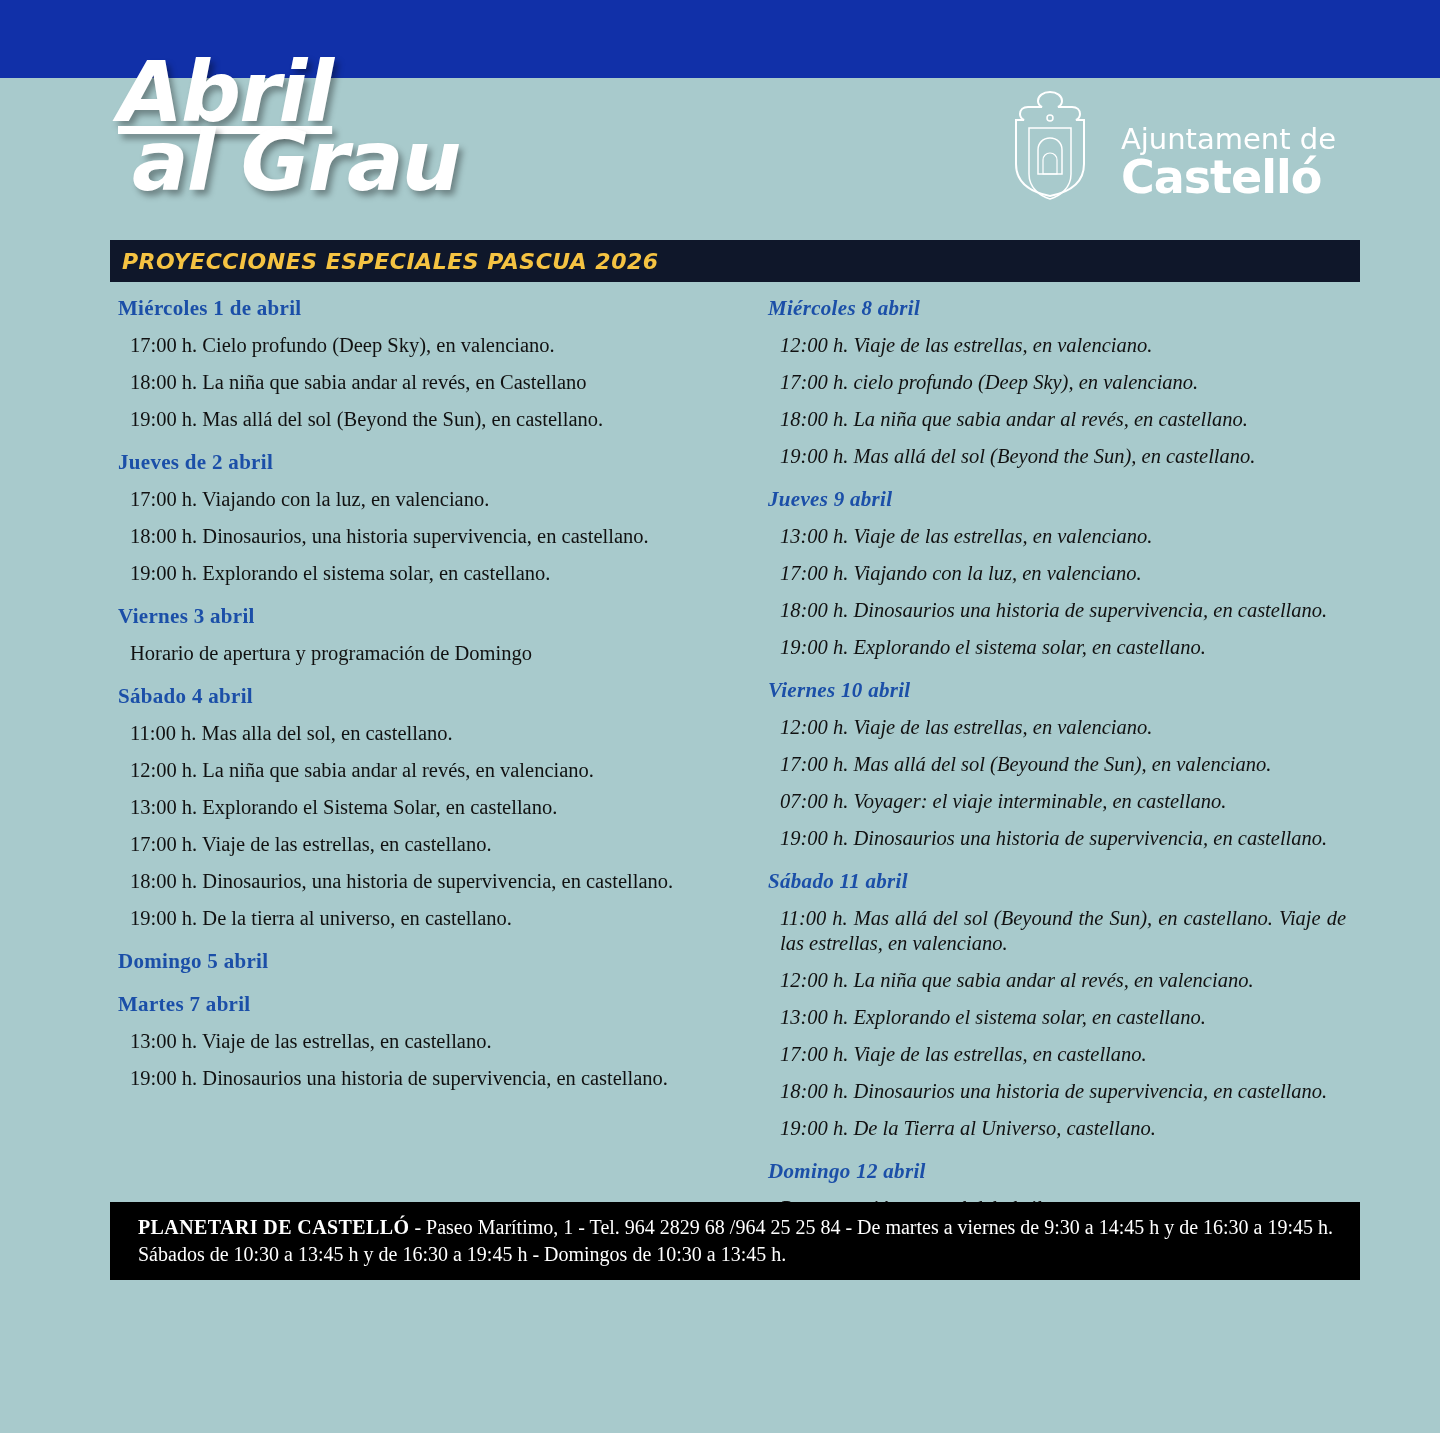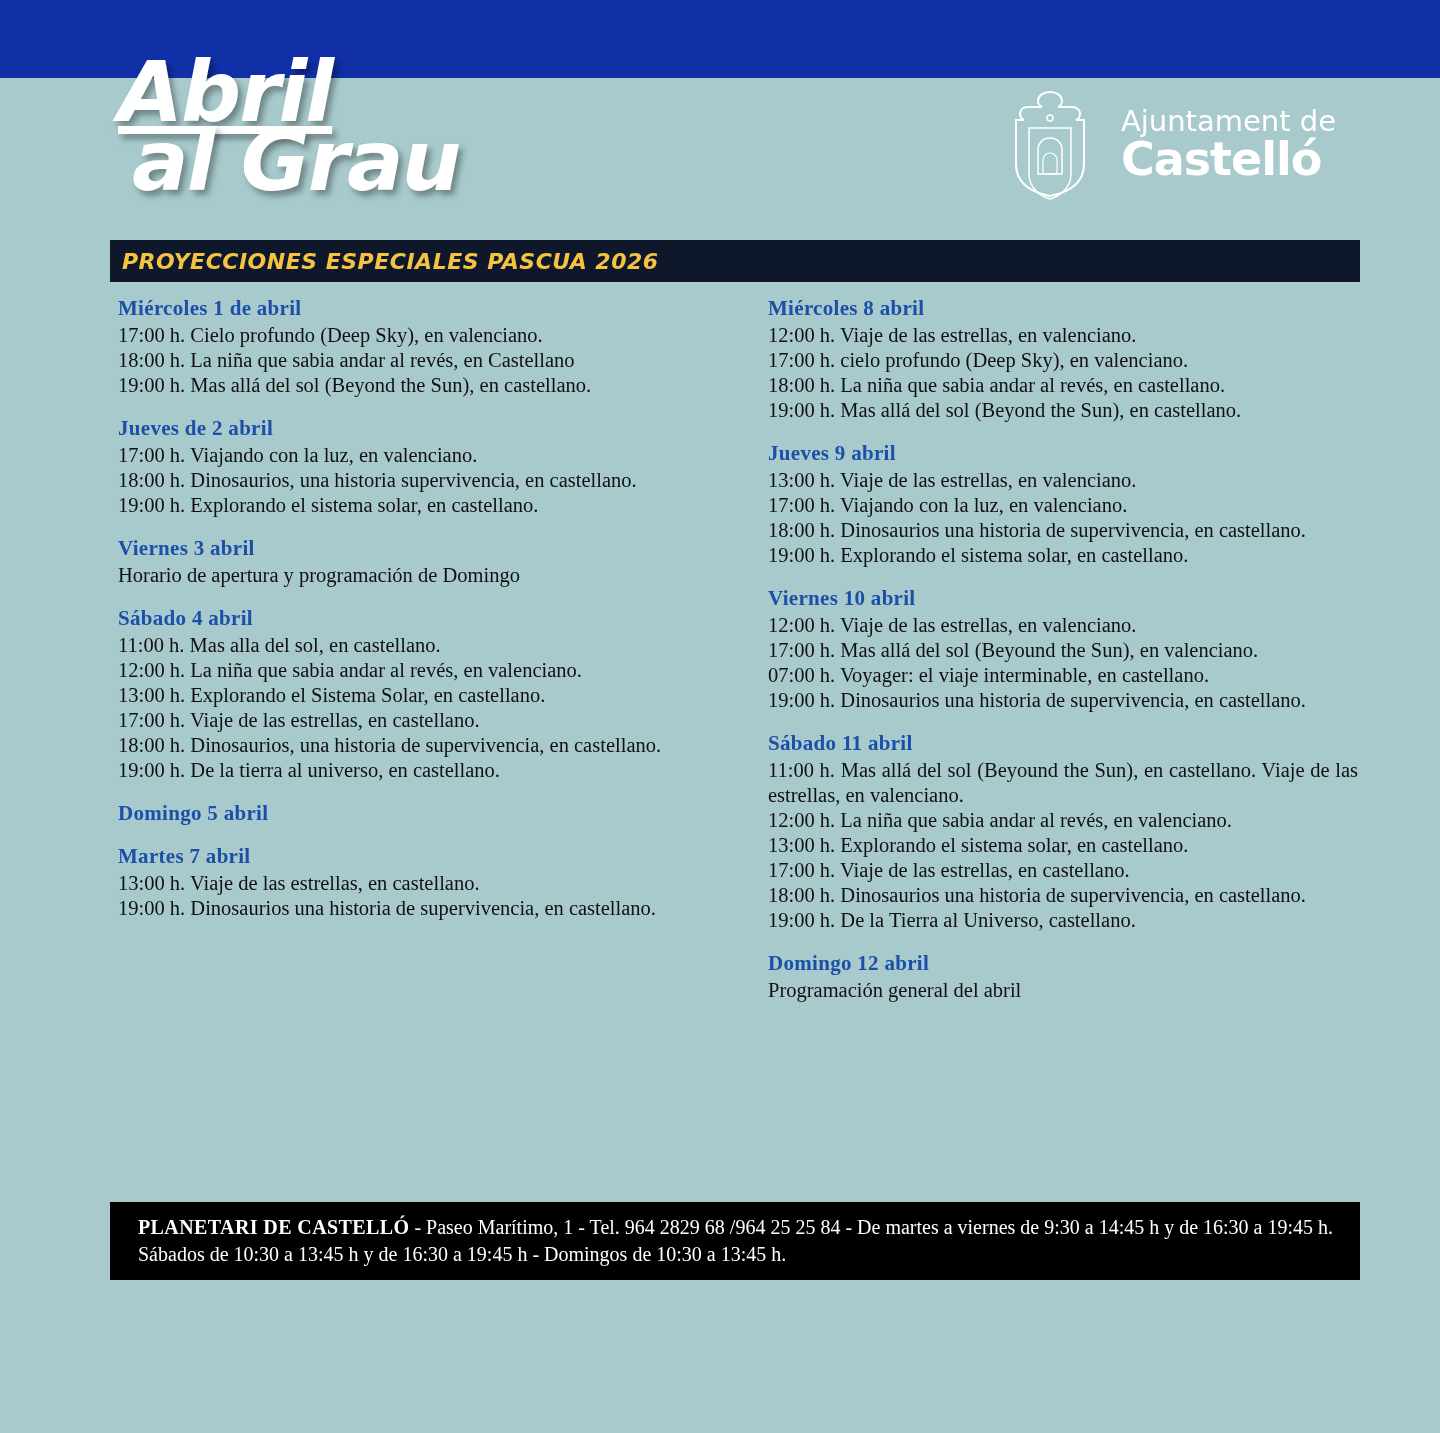--- a/index.html
+++ b/index.html
@@ -47,21 +47,21 @@
   .title-line2 {
     font-size: 84px;
     display: block;
     margin-left: 14px;
   }
   .brand {
     position: absolute;
     right: 104px;
     top: 88px;
     display: flex;
-    align-items: center;
+    align-items: flex-end;
     gap: 28px;
   }
   .crest {
     width: 86px;
     height: 112px;
     position: relative;
   }
   .brand-text {
     color: #ffffff;
     font-family: "DejaVu Sans", sans-serif;
@@ -110,38 +110,39 @@
     position: absolute;
     top: 0;
   }
   .col-left {
     left: 118px;
     width: 588px;
   }
   .col-right {
     left: 768px;
     width: 590px;
+    font-style: italic;
   }
   .day {
     margin-bottom: 18px;
   }
   .day-title {
     color: #1b4fa8;
     font-weight: bold;
     font-size: 21px;
     margin-bottom: 2px;
     letter-spacing: 0.3px;
   }
   .entry {
     color: #111111;
     font-size: 20.5px;
     line-height: 1.22;
     text-align: justify;
     text-justify: inter-word;
-    margin: 0;
+    margin: 12px;
   }
   .footer {
     position: absolute;
     left: 110px;
     top: 1202px;
     width: 1250px;
     height: 78px;
     background: #000000;
   }
   .footer-text {

